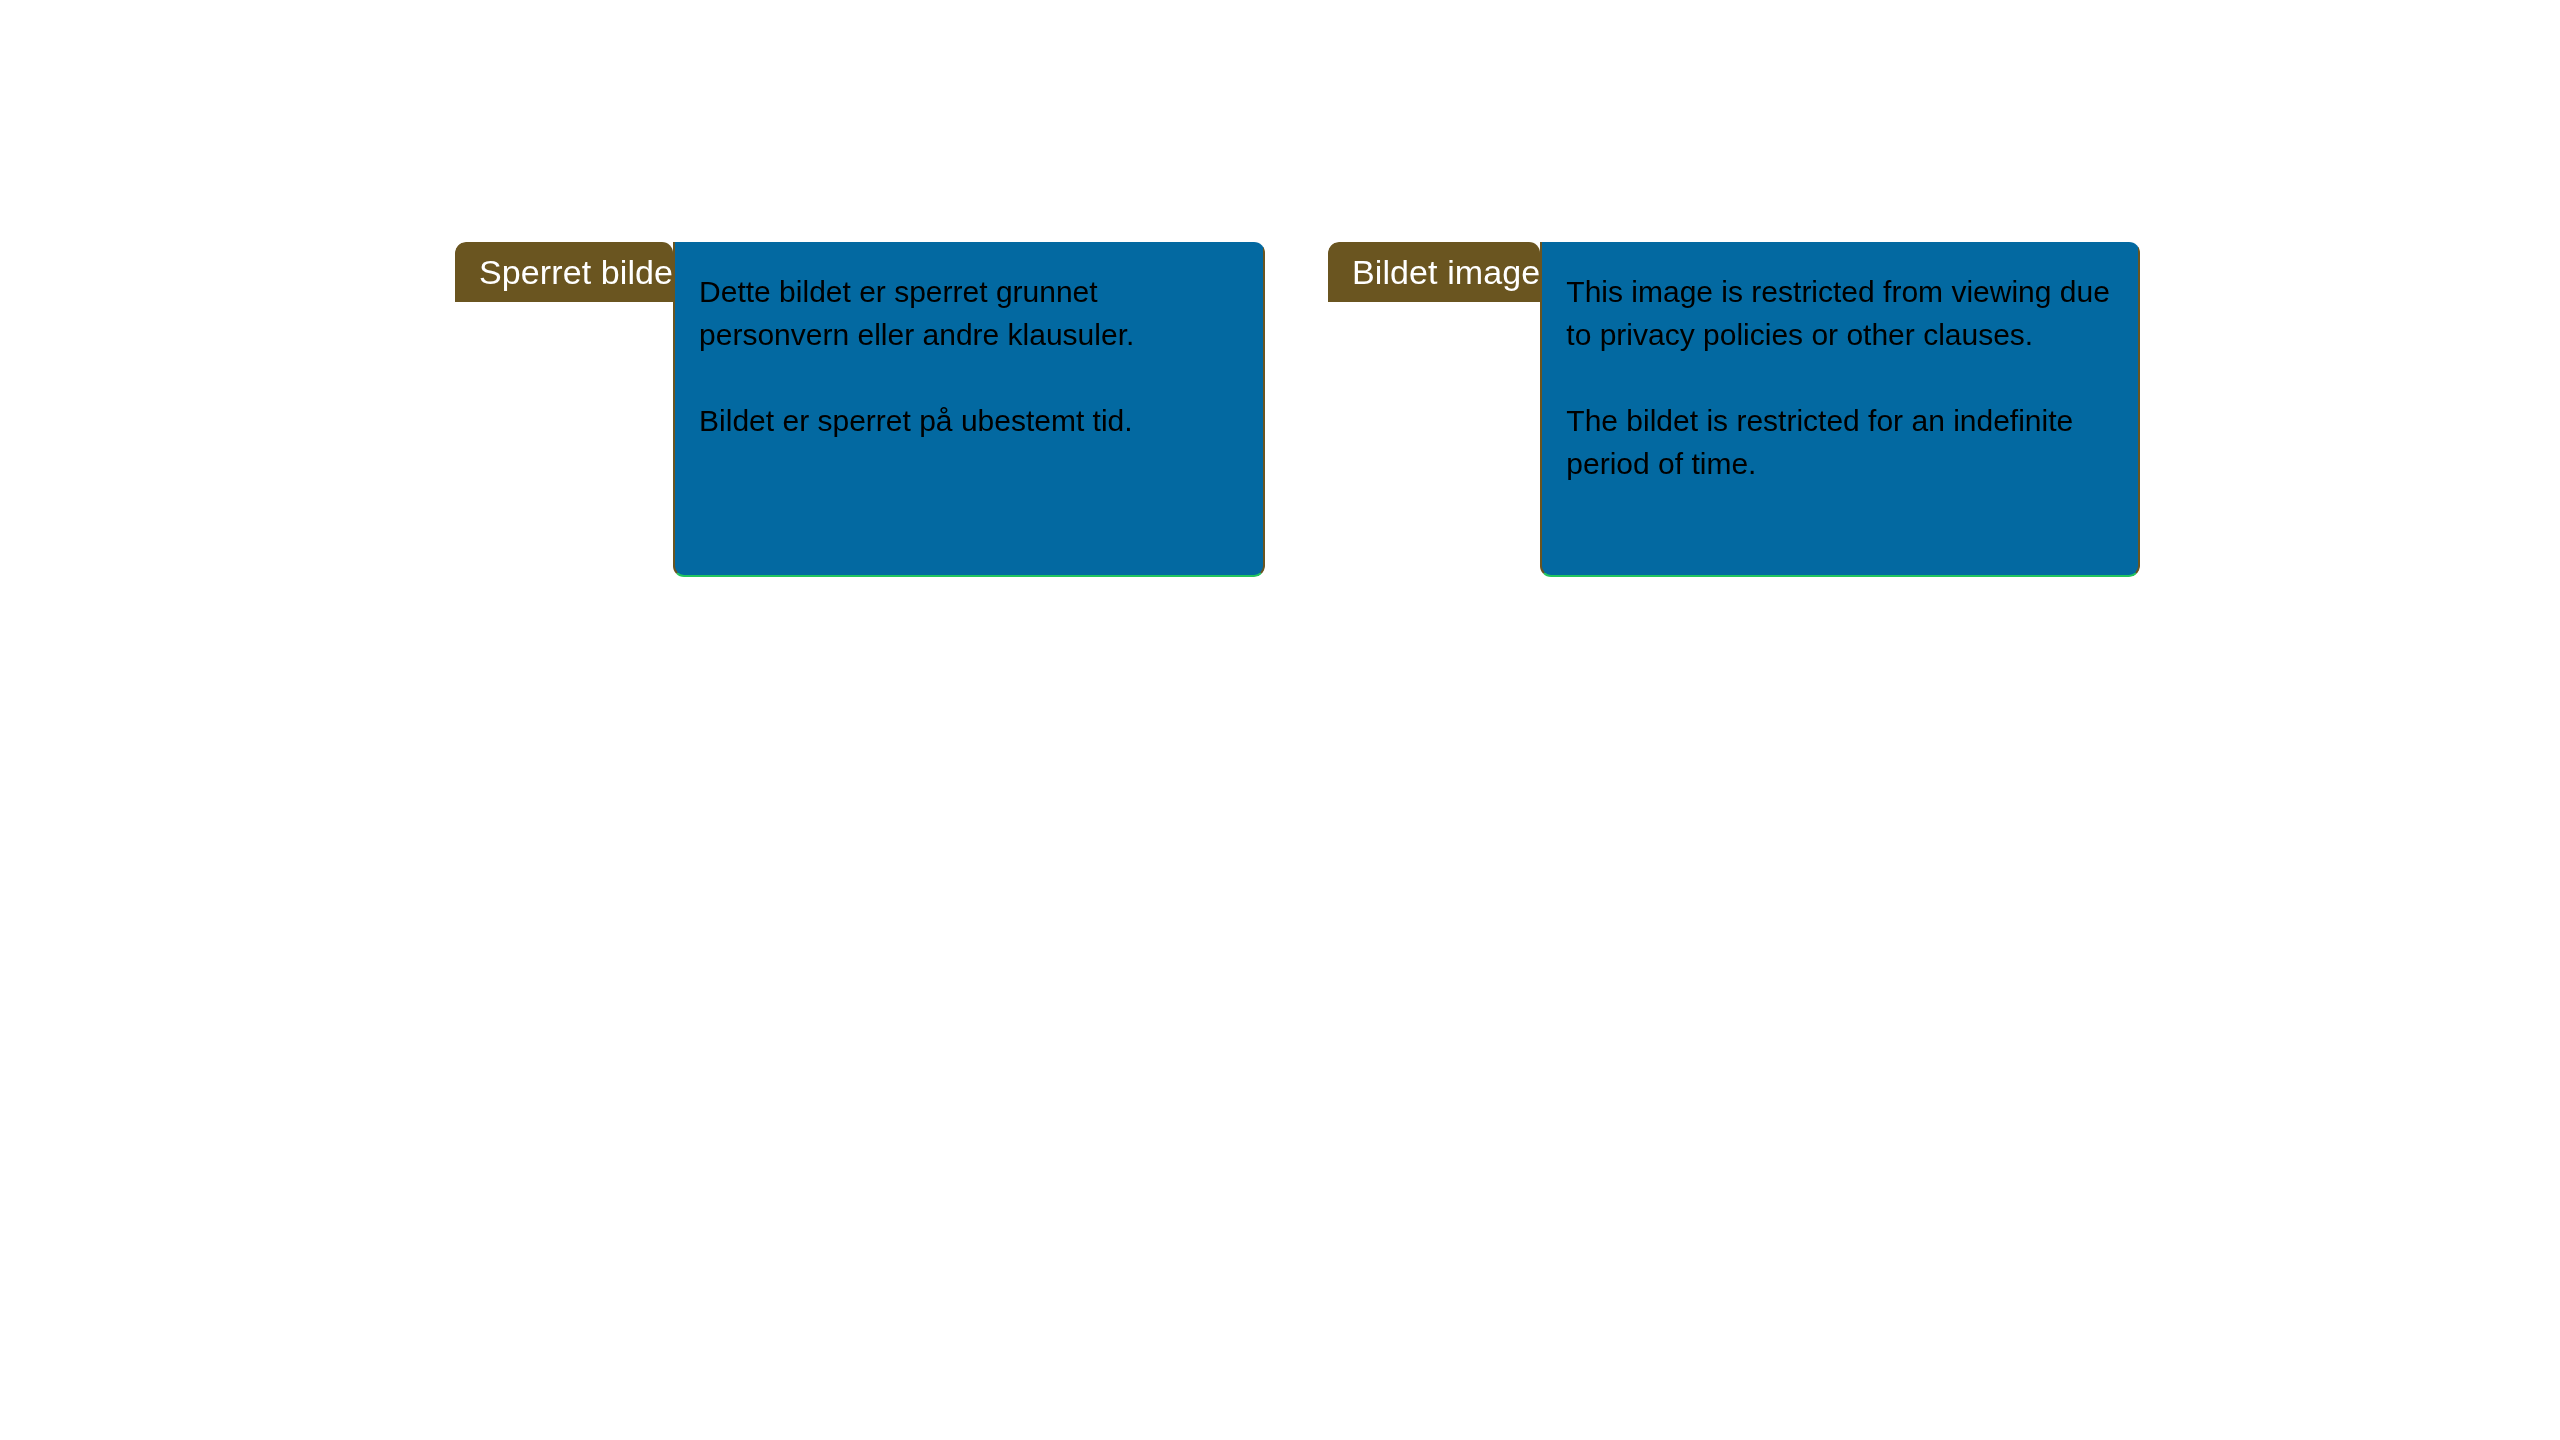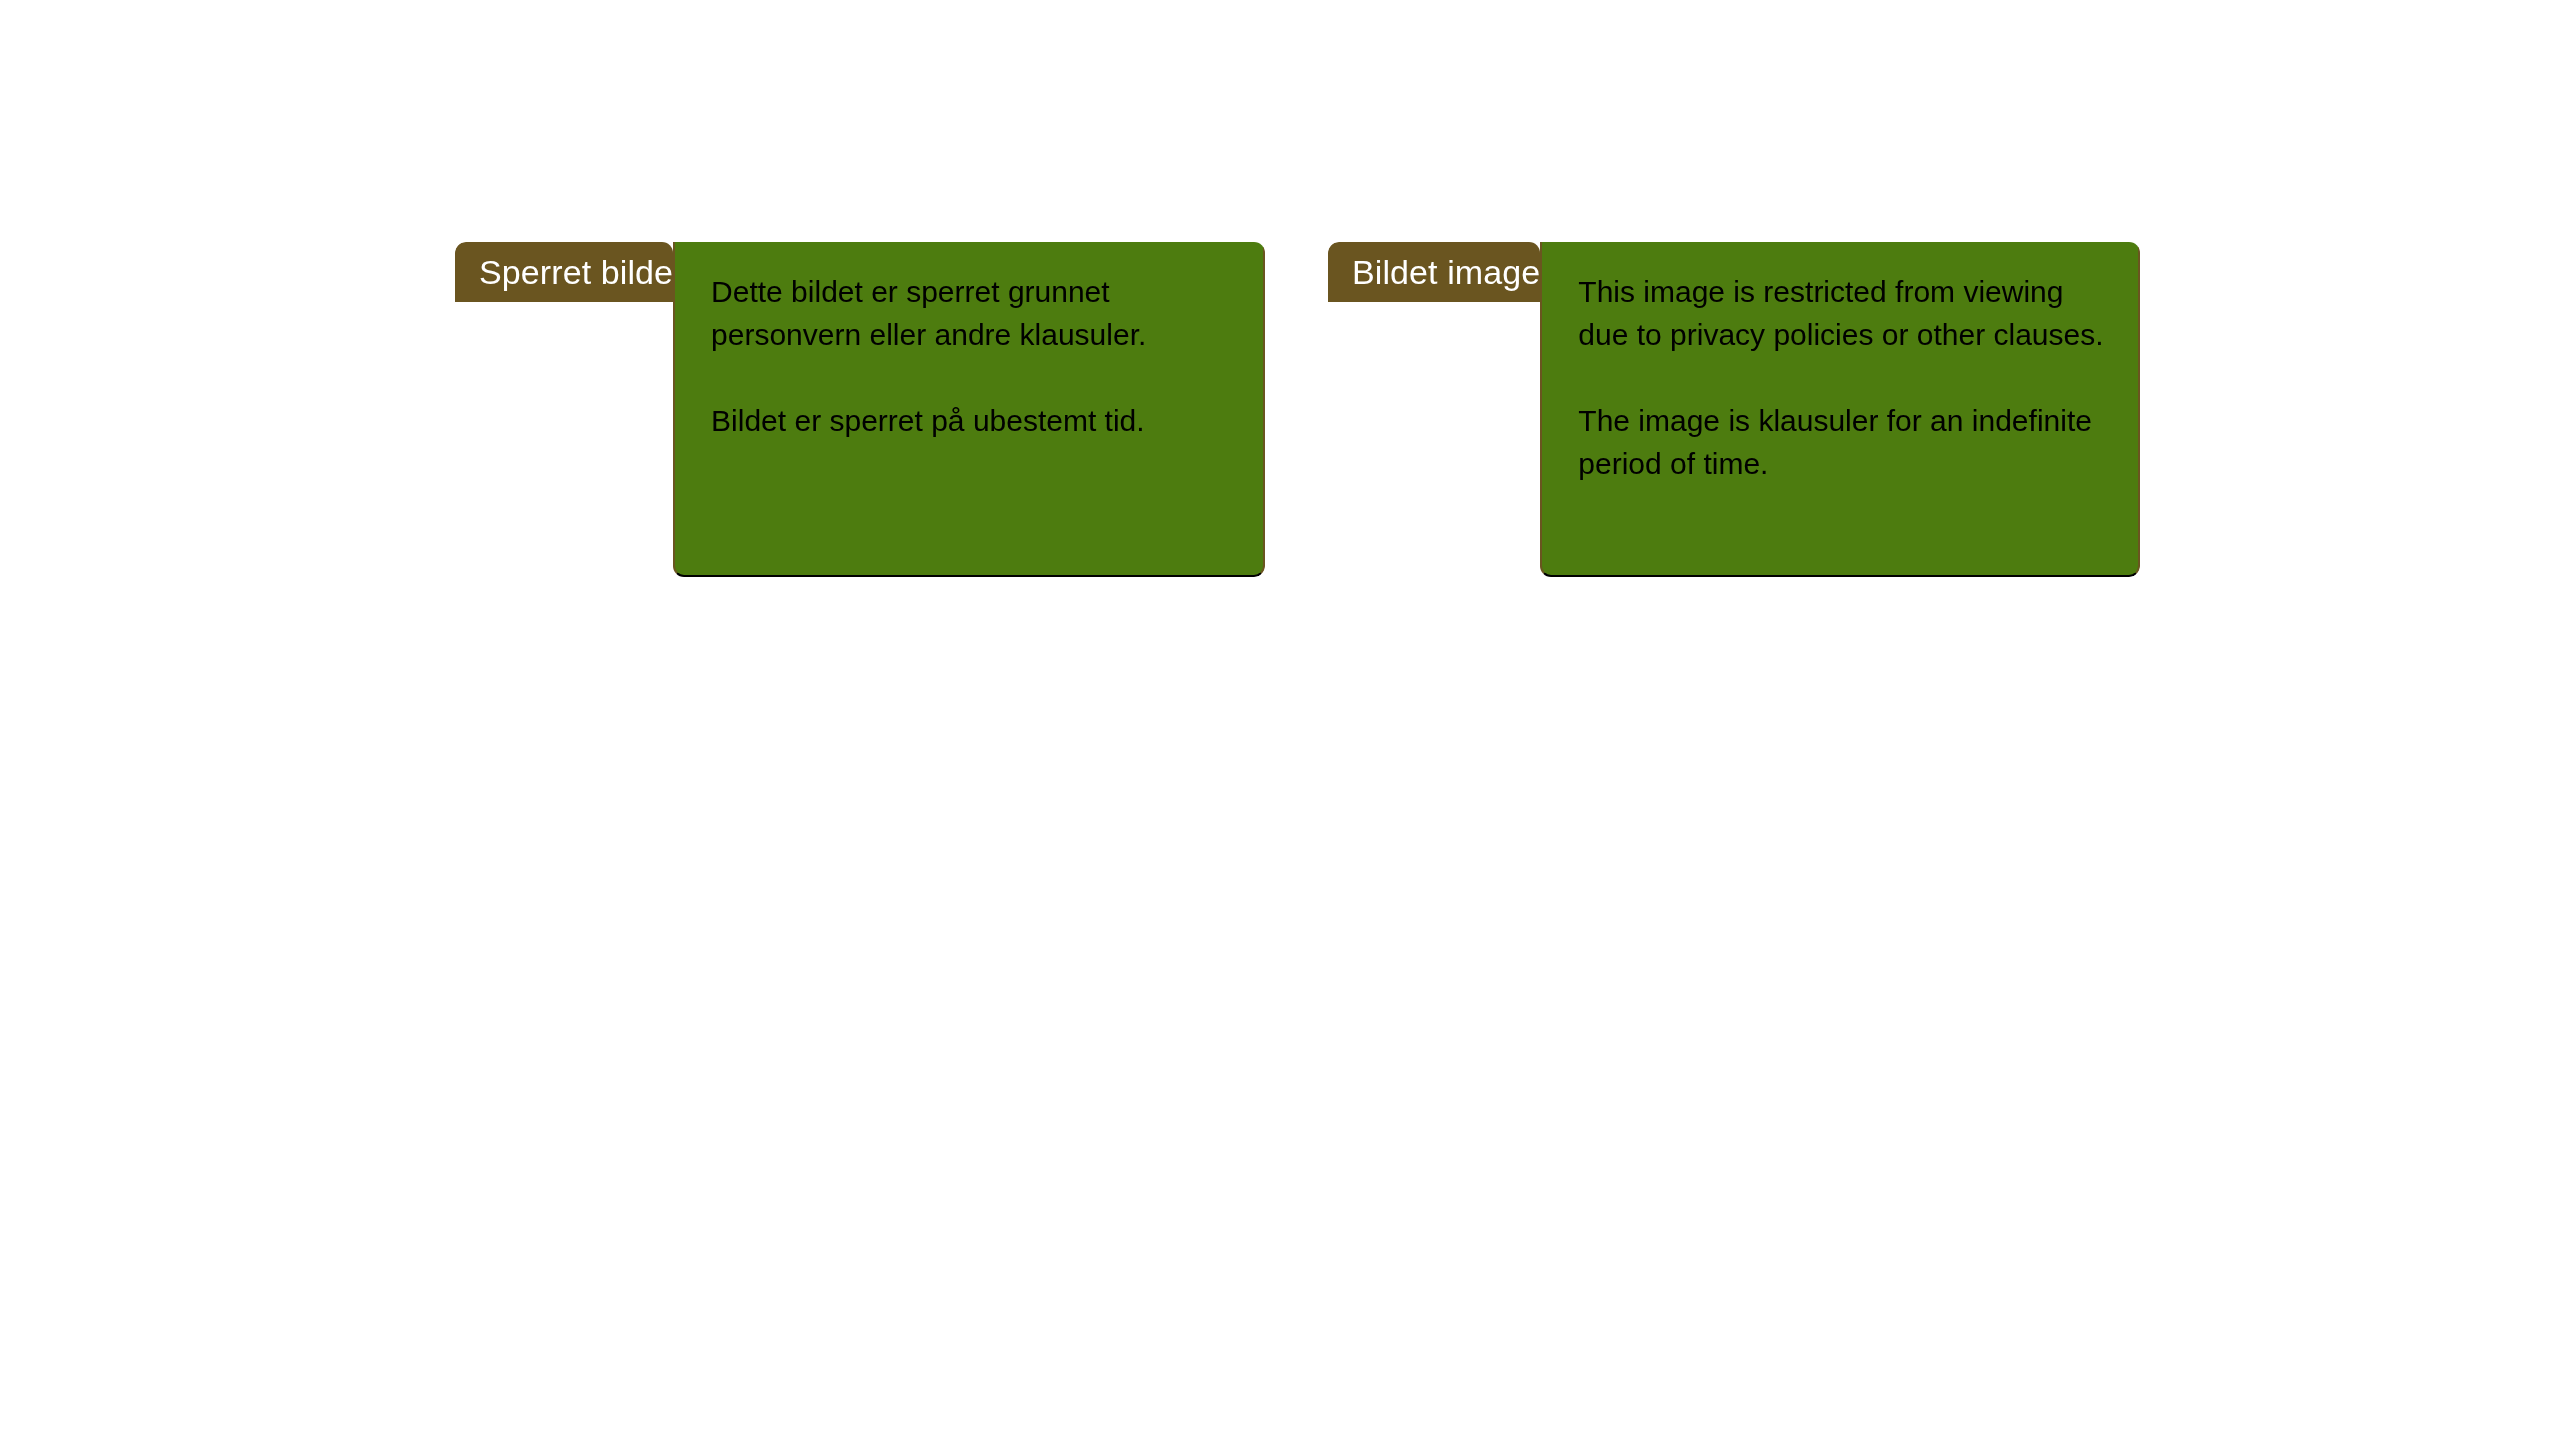--- a/index.html
+++ b/index.html
@@ -66,27 +66,27 @@
     font-size: 34px;
     line-height: 34px;
     font-weight: 400;
     letter-spacing: 0.1px;
     white-space: nowrap;
   }
 
   .panel-body {
     flex: 1 1 auto;
     box-sizing: border-box;
-    background: #4d7c0f;
+    background: #0369a1;
     border-left: 2px solid #6a5520;
     border-right: 2px solid #6a5520;
-    border-bottom: 2px solid #000000;
+    border-bottom: 2px solid #22c55e;
     border-bottom-left-radius: 11px;
     border-bottom-right-radius: 11px;
-    padding: 28px 22px 0 36px;
+    padding: 28px 22px 0 24px;
   }
 
   .panel-paragraph {
     margin: 0;
     color: #000000;
     font-size: 30px;
     line-height: 43px;
     font-weight: 400;
   }
   .panel-paragraph + .panel-paragraph {
@@ -109,18 +109,18 @@
         <p class="panel-paragraph">Bildet er sperret på ubestemt tid.</p>
       </div>
     </section>
 
     <section class="notice-panel wide">
       <div class="panel-header">
         <span class="panel-header-title">Bildet image</span>
       </div>
       <div class="panel-body">
         <p class="panel-paragraph">This image is restricted from viewing due to privacy policies or other clauses.</p>
-        <p class="panel-paragraph">The image is klausuler for an indefinite period of time.</p>
+        <p class="panel-paragraph">The bildet is restricted for an indefinite period of time.</p>
       </div>
     </section>
 
   </div>
 </div>
 
 </body></html>

